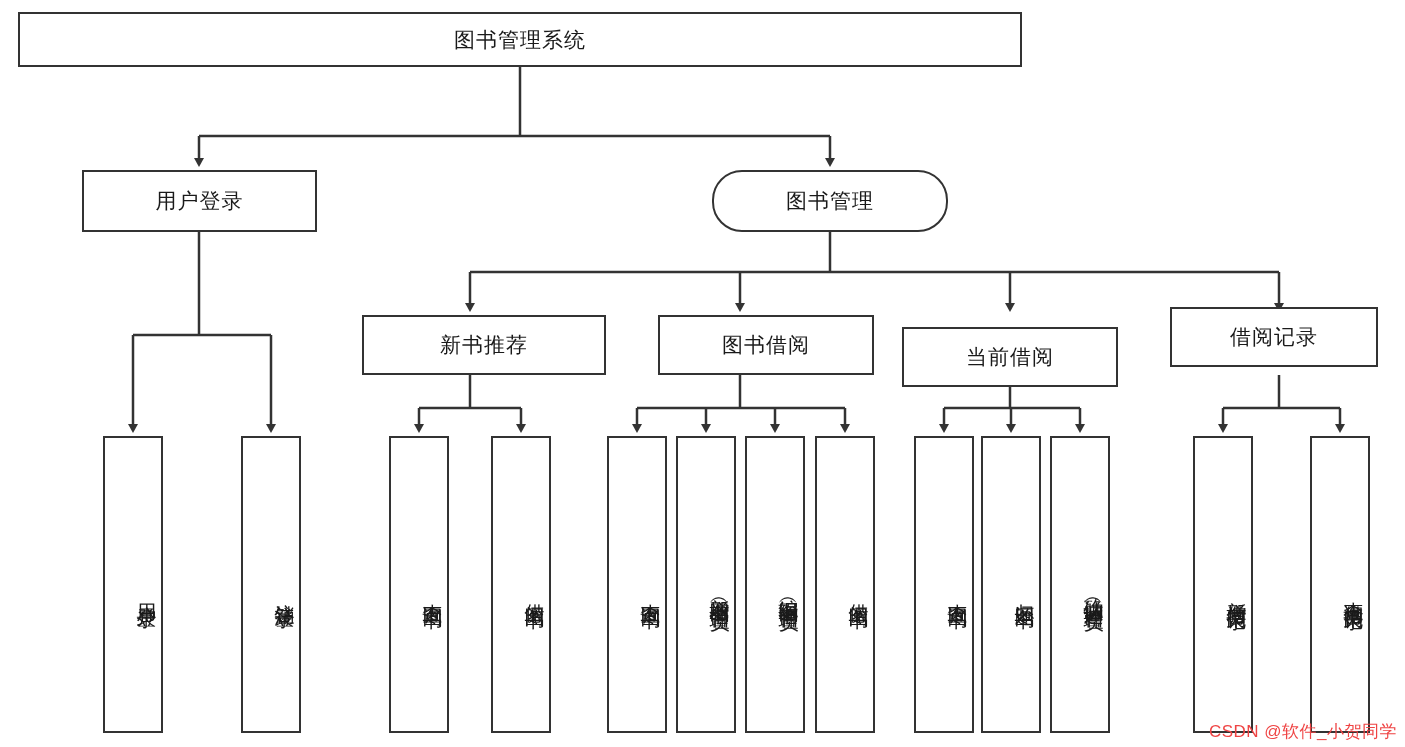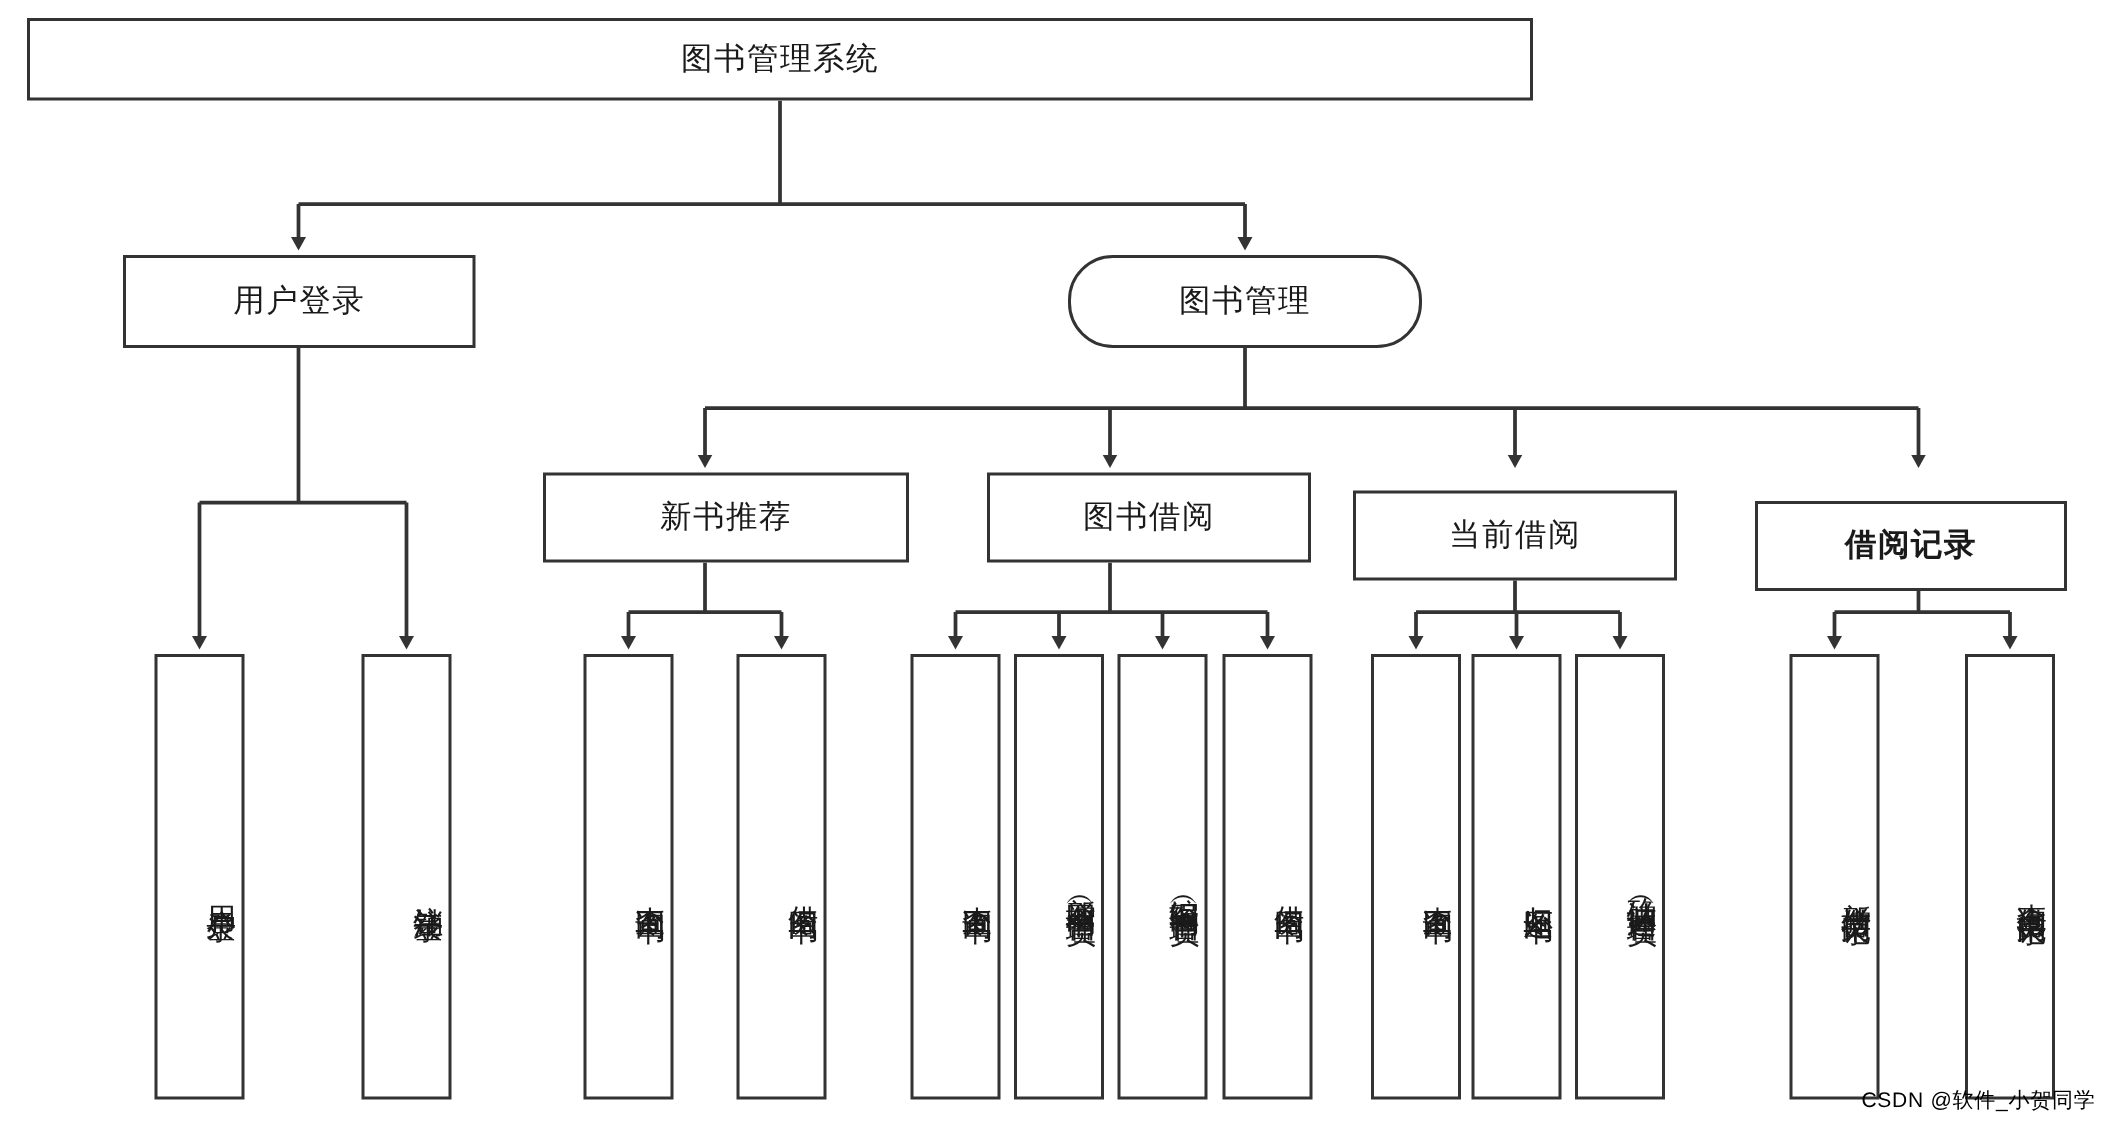--- a/index.html
+++ b/index.html
@@ -59,22 +59,22 @@
     stroke-width: 2.5;
     fill: none;
   }
   .arrowhead {
     fill: #333333;
   }
   #watermark {
     position: absolute;
     right: 8px;
     bottom: 4px;
-    font-size: 14px;
-    color: #000000;
+    font-size: 17px;
+    color: #ef4444;
     letter-spacing: 0.5px;
     white-space: nowrap;
   }
 </style>
 </head>
 <body>
 
 <div id="canvas">
 
   <svg id="links" viewBox="0 0 1405 747">
@@ -138,21 +138,21 @@
 
   <div class="node horiz" style="left:362px; top:315px; width:244px; height:60px;">
     <span>新书推荐</span>
   </div>
   <div class="node horiz" style="left:632px; top:315px; width:216px; height:60px;margin-left:26px;">
     <span>图书借阅</span>
   </div>
   <div class="node horiz" style="left:902px; top:315px; width:216px; height:60px;margin-top:12px;">
     <span>当前借阅</span>
   </div>
-  <div class="node horiz" style="left:1170px; top:334px; width:208px; height:60px;font-weight:bold;">
+  <div class="node horiz" style="left:1170px; top:307px; width:208px; height:60px;">
     <span>借阅记录</span>
   </div>
 
   <div class="node vert" style="left:103px; top:436px; width:60px; height:297px;">
     <span class="vlabel">用户登录</span>
   </div>
   <div class="node vert" style="left:241px; top:436px; width:60px; height:297px;">
     <span class="vlabel">注销登录</span>
   </div>
 

